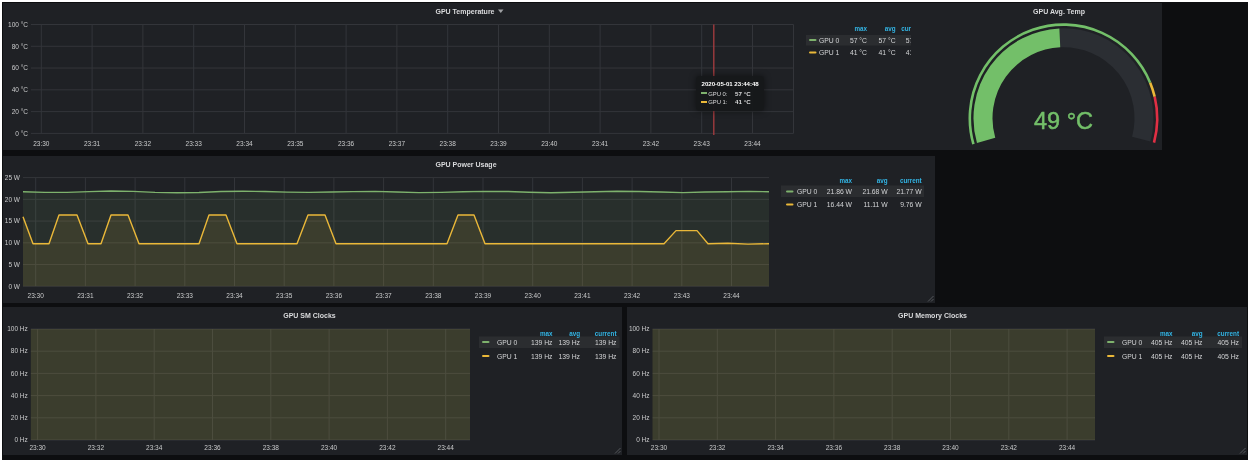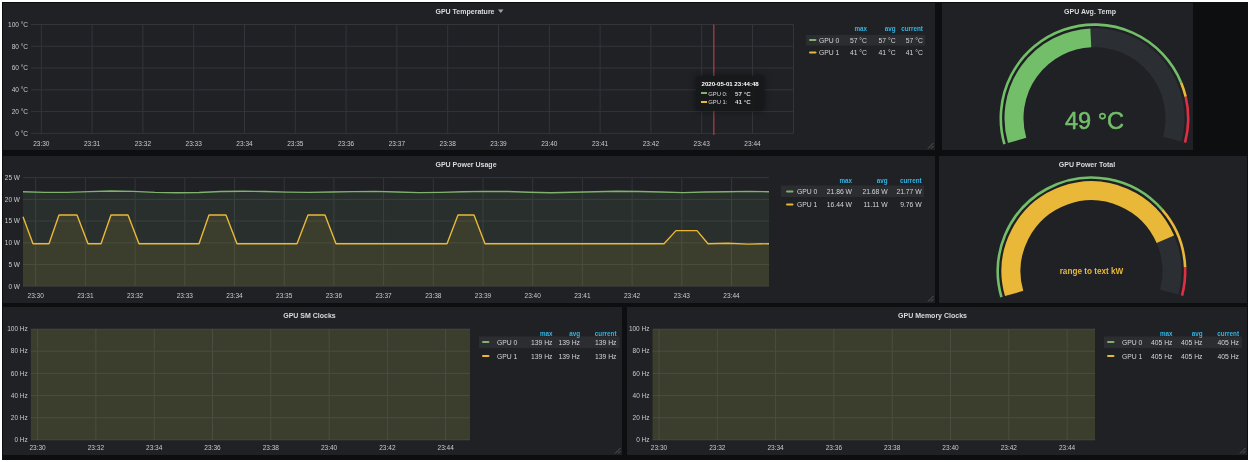--- a/index.html
+++ b/index.html
@@ -75,21 +75,21 @@
           </g>
         </svg>
         <div style="position:absolute;left:692.5px;top:72.5px;width:68.5px;height:35.5px;
 background:rgba(22,24,26,0.96);border-radius:3px;box-shadow:0 0 6px rgba(0,0,0,0.5);
 font-family:&quot;Liberation Sans&quot;,sans-serif;color:#d8d9da;font-size:6.3px;line-height:1;z-index:5">
 <div style="padding:5px 0 0 6px;font-weight:bold;color:#fff;font-size:6.1px;white-space:nowrap">2020-05-01 23:44:48</div>
 <div style="padding:4px 0 0 5px;white-space:nowrap;font-size:5.9px"><span style="display:inline-block;width:6px;height:2px;background:#7eb26d;vertical-align:1.5px"></span> GPU 0: <span style="font-weight:bold;margin-left:6px;font-size:6.2px">57 °C</span></div>
 <div style="padding:1.8px 0 0 5px;white-space:nowrap;font-size:5.9px"><span style="display:inline-block;width:6px;height:2px;background:#eab839;vertical-align:1.5px"></span> GPU 1: <span style="font-weight:bold;margin-left:6px;font-size:6.2px">41 °C</span></div>
 </div>
       </div>
-      <div style="position:absolute;left:942px;top:3px;width:251px;height:147px;background:#1f2125;overflow:hidden">
+      <div style="position:absolute;left:911px;top:3px;width:251px;height:147px;background:#1f2125;overflow:hidden">
         <svg width="308" height="147" viewBox="0 0 308 147" style="position:absolute;left:0;top:0">
           <text x="148.0" y="11.0" font-family="&quot;Liberation Sans&quot;, sans-serif" font-size="7" fill="#d9dadc" text-anchor="middle" font-weight="bold">GPU Avg. Temp</text>
           <path d="M 148.83 34.88 A 80.50 80.50 0 0 1 230.26 136.13" fill="none" stroke="#2b2e33" stroke-width="19" stroke-linecap="butt"></path>
           <path d="M 75.12 137.49 A 80.50 80.50 0 0 1 148.83 34.88" fill="none" stroke="#73bf69" stroke-width="19" stroke-linecap="butt"></path>
           <path d="M 62.43 141.13 A 93.70 93.70 0 0 1 239.16 79.67" fill="none" stroke="#73bf69" stroke-width="2.6" stroke-linecap="butt"></path>
           <path d="M 239.16 79.67 A 93.70 93.70 0 0 1 243.70 93.79" fill="none" stroke="#eab839" stroke-width="2.6" stroke-linecap="butt"></path>
           <path d="M 243.70 93.79 A 93.70 93.70 0 0 1 243.01 139.55" fill="none" stroke="#e02f44" stroke-width="2.6" stroke-linecap="butt"></path>
           <text x="152.5" y="125.8" font-family="&quot;Liberation Sans&quot;, sans-serif" font-size="23.5" fill="#73bf69" stroke="#73bf69" stroke-width="0.5" text-anchor="middle">49 °C</text>
         </svg>
       </div>
@@ -155,31 +155,20 @@
           <text x="794.0" y="51.0" font-family="&quot;Liberation Sans&quot;, sans-serif" font-size="6.8" fill="#d3d4d6" text-anchor="start" font-weight="normal">GPU 1</text>
           <text x="849.0" y="51.0" font-family="&quot;Liberation Sans&quot;, sans-serif" font-size="6.8" fill="#d3d4d6" text-anchor="end" font-weight="normal">16.44 W</text>
           <text x="884.7" y="51.0" font-family="&quot;Liberation Sans&quot;, sans-serif" font-size="6.8" fill="#d3d4d6" text-anchor="end" font-weight="normal">11.11 W</text>
           <text x="918.7" y="51.0" font-family="&quot;Liberation Sans&quot;, sans-serif" font-size="6.8" fill="#d3d4d6" text-anchor="end" font-weight="normal">9.76 W</text>
           <g stroke="#55585c" stroke-width="1">
             <line x1="925" y1="145.5" x2="930.5" y2="140"></line>
             <line x1="928" y1="145.5" x2="930.5" y2="143"></line>
           </g>
         </svg>
       </div>
-      <div style="position:absolute;left:939px;top:156px;width:308px;height:147px;background:#1f2125;overflow:hidden">
-        <svg width="308" height="147" viewBox="0 0 308 147" style="position:absolute;left:0;top:0">
-          <text x="148.0" y="11.0" font-family="&quot;Liberation Sans&quot;, sans-serif" font-size="7" fill="#d9dadc" text-anchor="middle" font-weight="bold">GPU Power Total</text>
-          <path d="M 226.38 83.33 A 80.50 80.50 0 0 1 230.26 136.13" fill="none" stroke="#2b2e33" stroke-width="19" stroke-linecap="butt"></path>
-          <path d="M 75.12 137.49 A 80.50 80.50 0 0 1 226.38 83.33" fill="none" stroke="#eab839" stroke-width="19" stroke-linecap="butt"></path>
-          <path d="M 62.43 141.13 A 93.70 93.70 0 0 1 223.08 53.67" fill="none" stroke="#73bf69" stroke-width="2.6" stroke-linecap="butt"></path>
-          <path d="M 223.08 53.67 A 93.70 93.70 0 0 1 246.12 111.54" fill="none" stroke="#eab839" stroke-width="2.6" stroke-linecap="butt"></path>
-          <path d="M 246.12 111.54 A 93.70 93.70 0 0 1 243.01 139.55" fill="none" stroke="#e02f44" stroke-width="2.6" stroke-linecap="butt"></path>
-          <text x="152.5" y="117.5" font-family="&quot;Liberation Sans&quot;, sans-serif" font-size="8.2" fill="#eab839" text-anchor="middle" font-weight="bold">range to text kW</text>
-        </svg>
-      </div>
       <div style="position:absolute;left:3px;top:307px;width:619px;height:148px;background:#1f2125;overflow:hidden">
         <svg width="619" height="148" viewBox="0 0 619 148" style="position:absolute;left:0;top:0">
           <text x="306.5" y="11.0" font-family="&quot;Liberation Sans&quot;, sans-serif" font-size="7" fill="#d9dadc" text-anchor="middle" font-weight="bold">GPU SM Clocks</text>
           <line x1="27.80" y1="22.00" x2="467.00" y2="22.00" stroke="#33353a" stroke-width="1"></line>
           <line x1="27.80" y1="44.20" x2="467.00" y2="44.20" stroke="#33353a" stroke-width="1"></line>
           <line x1="27.80" y1="66.40" x2="467.00" y2="66.40" stroke="#33353a" stroke-width="1"></line>
           <line x1="27.80" y1="88.60" x2="467.00" y2="88.60" stroke="#33353a" stroke-width="1"></line>
           <line x1="27.80" y1="110.80" x2="467.00" y2="110.80" stroke="#33353a" stroke-width="1"></line>
           <line x1="27.80" y1="133.00" x2="467.00" y2="133.00" stroke="#33353a" stroke-width="1"></line>
           <line x1="34.60" y1="22.00" x2="34.60" y2="133.00" stroke="#33353a" stroke-width="1"></line>

